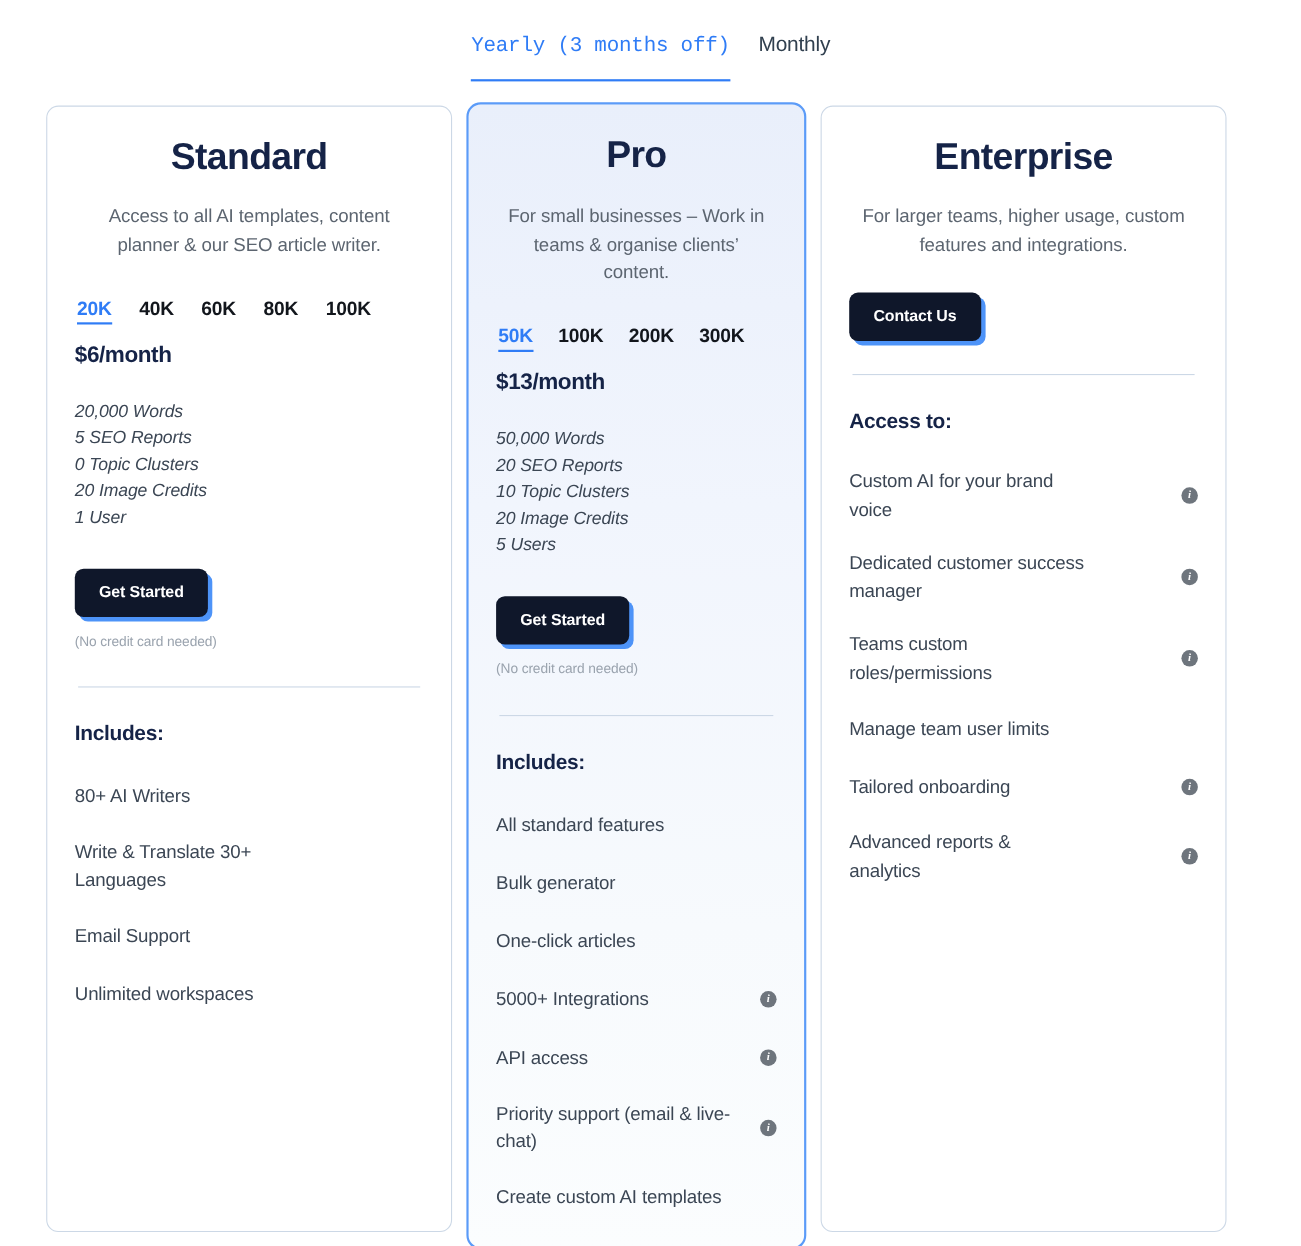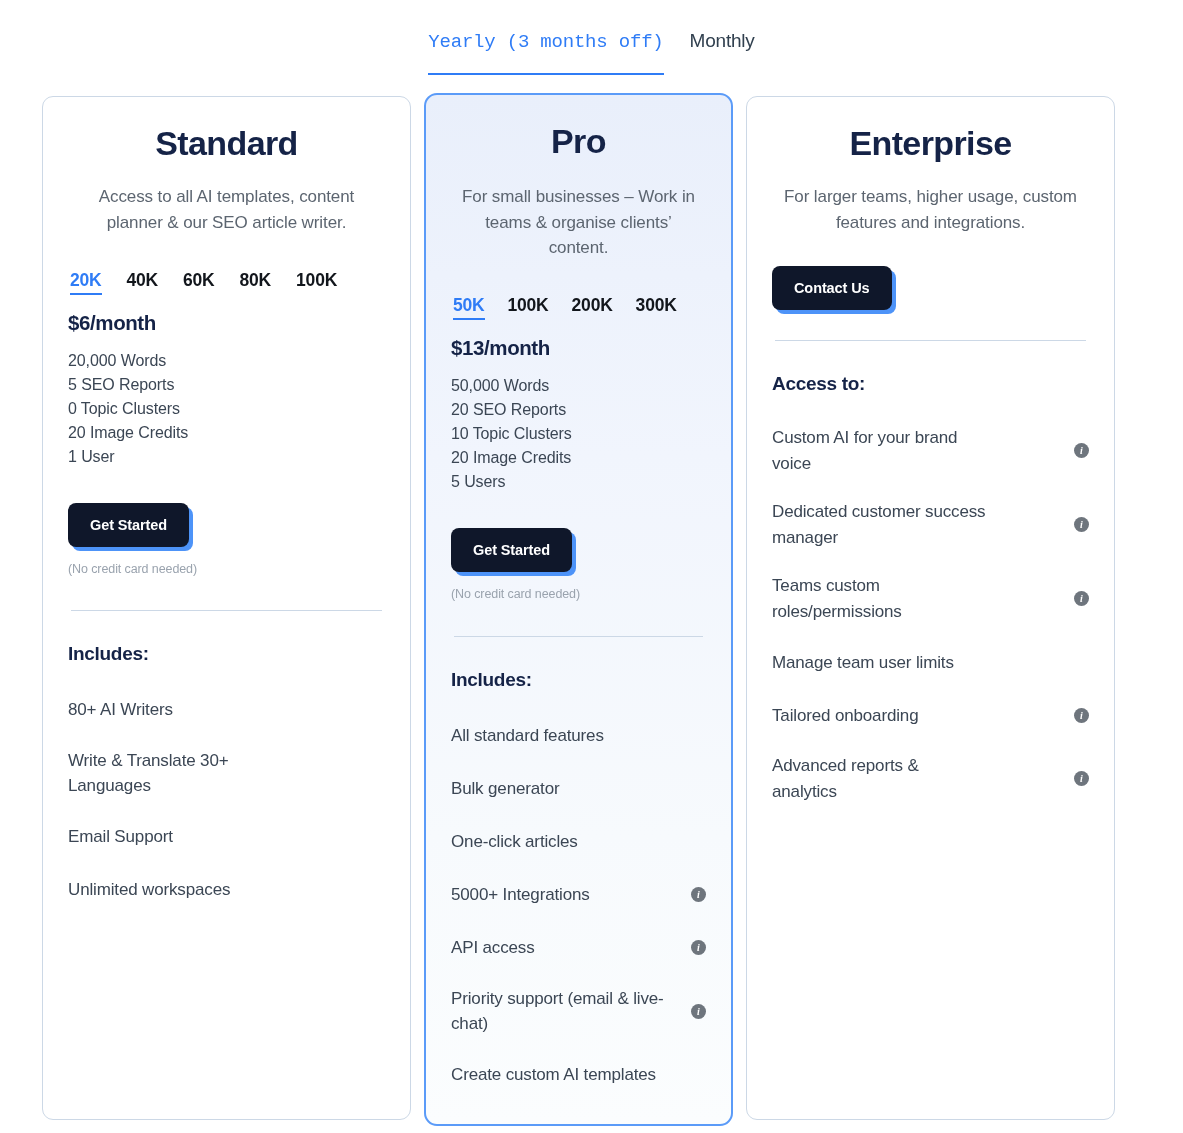--- a/index.html
+++ b/index.html
@@ -124,22 +124,23 @@
 
   
   .price {
     margin-top: 16px;
     font-size: 20.5px;
     font-weight: 700;
     letter-spacing: -0.4px;
     color: #152347;
   }
   .quotas {
-    margin-top: 14px;
+    margin-top: 28px;
     list-style: none;
+    font-style: italic;
   }
   .quotas li {
     font-size: 16px;
     line-height: 24px;
     color: #3b4654;
     letter-spacing: -0.1px;
   }
 
   
   .cta-wrap { margin-top: 34px; }

